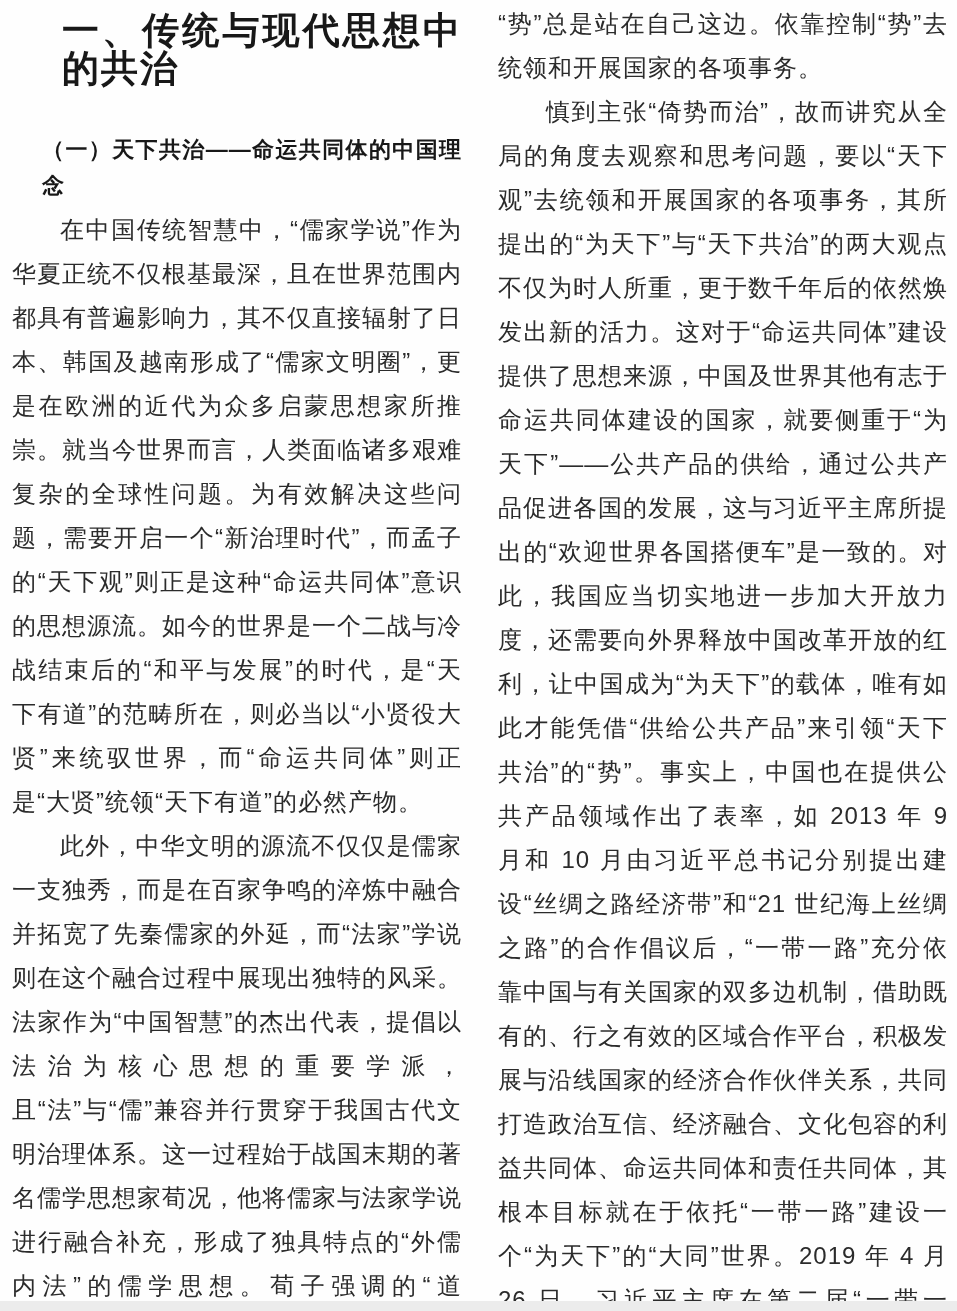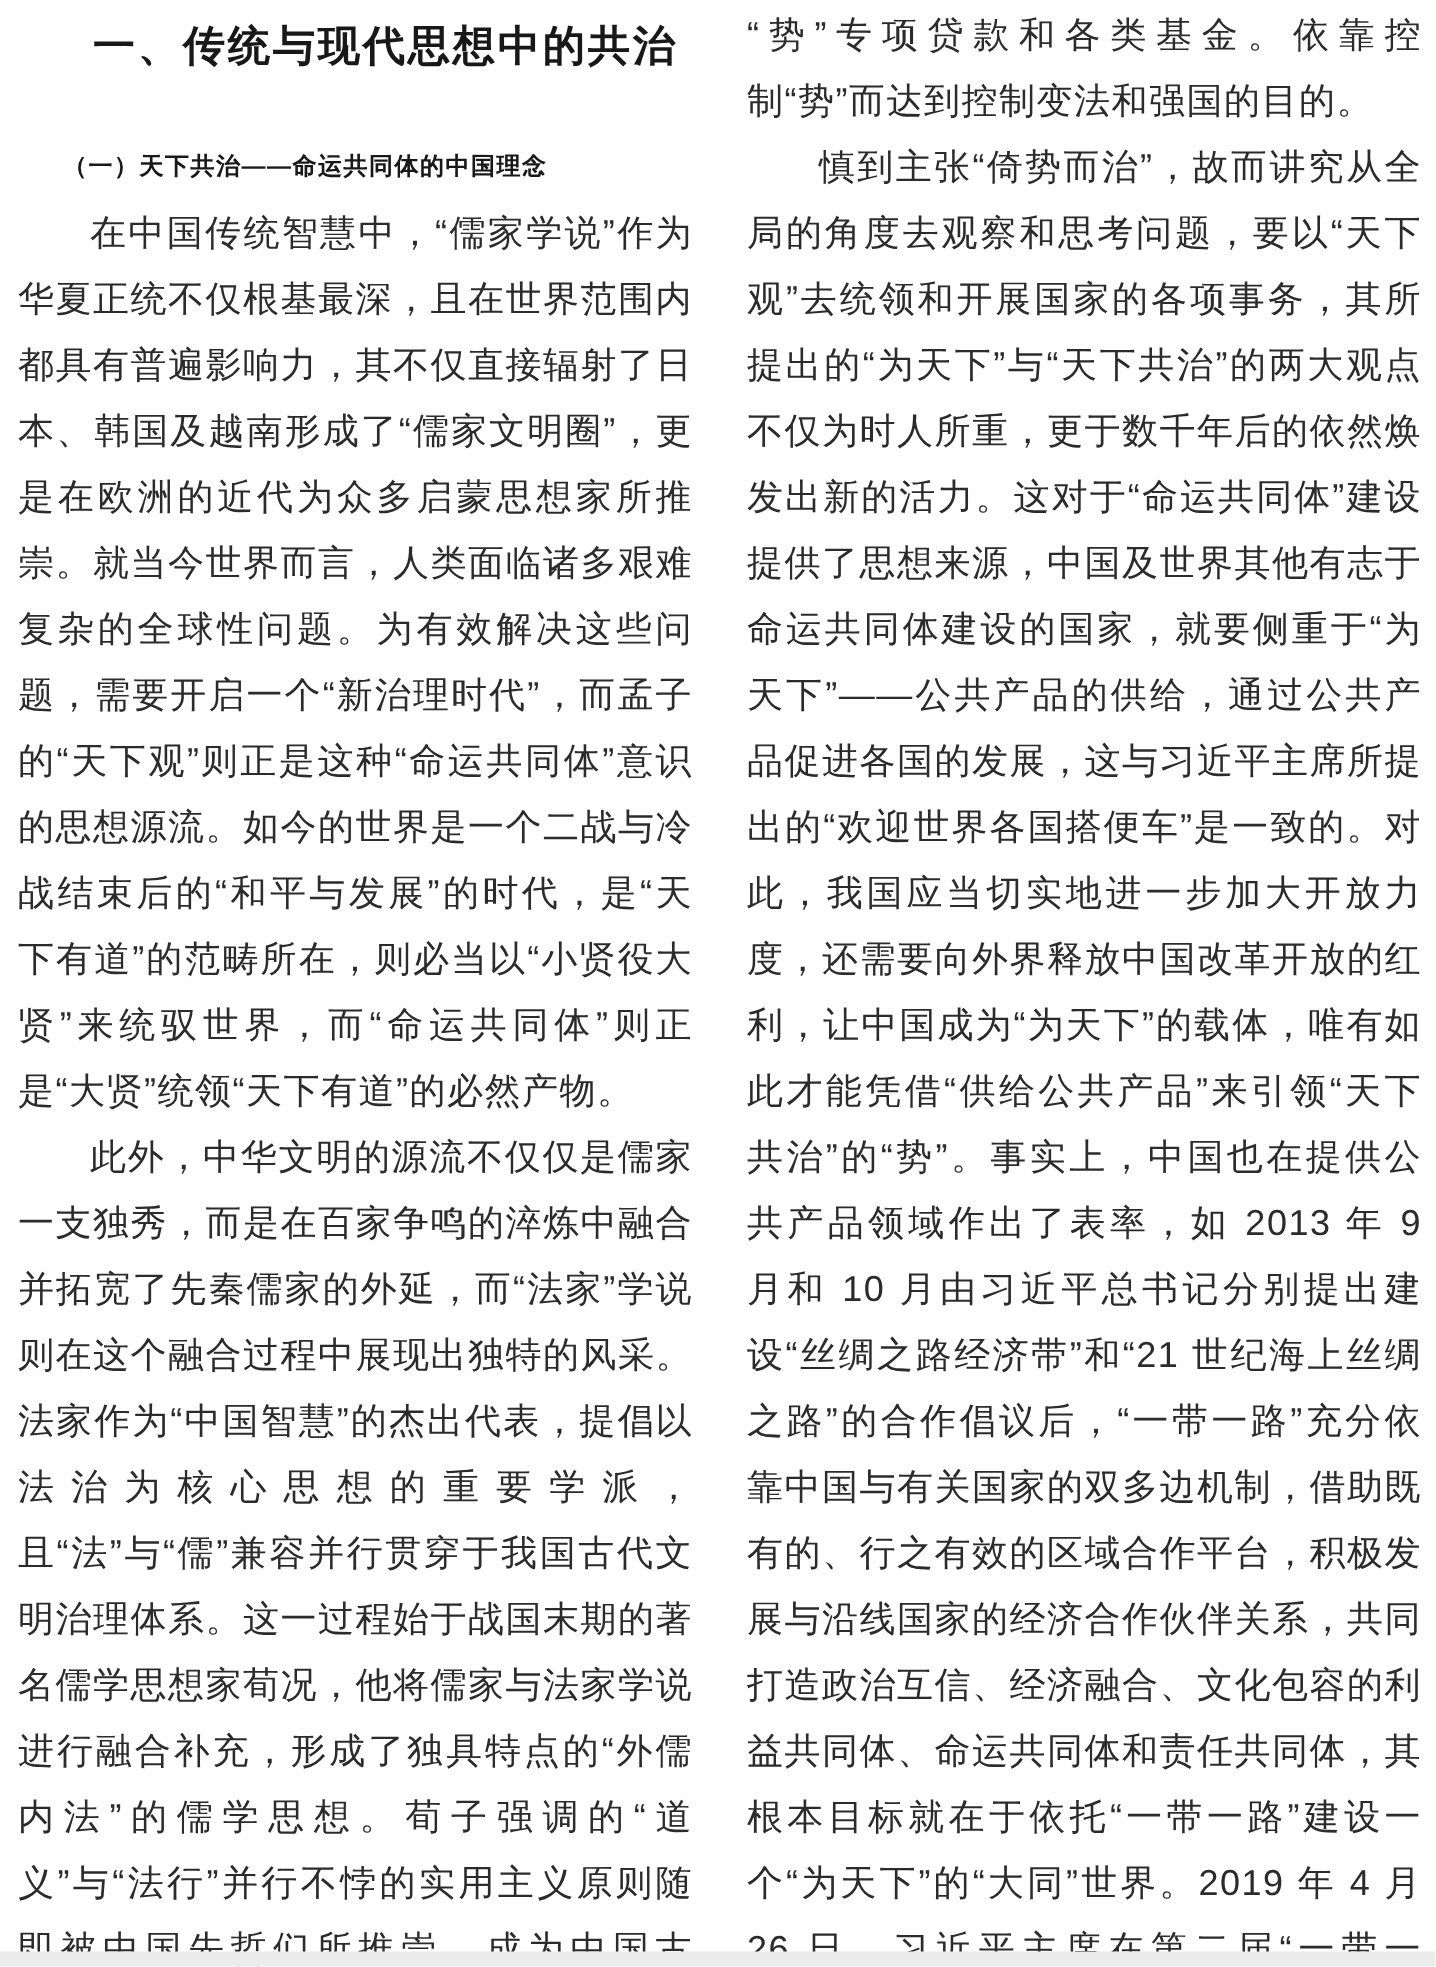--- a/index.html
+++ b/index.html
@@ -20,29 +20,29 @@
     width: 450px;
     color: #2b2b2b;
     font-size: 24px;
     line-height: 44px;
     letter-spacing: 1px;
     text-align: justify;
   }
   .col p { margin: 0; }
   .col p.indent { text-indent: 2em; }
   h1.sec-heading {
-    font-size: 28px;
+    font-size: 37px;
     line-height: 38px;
     color: #181818;
     font-weight: 700;
     margin: 12px 0 0 50px;
     letter-spacing: 2px;
   }
   h2.sub-heading {
-    font-size: 16px;
+    font-size: 22px;
     line-height: 36px;
     color: #181818;
     font-weight: 700;
     margin: 44px 0 4px 30px;
     letter-spacing: 1px;
   }
   .right-col { padding-top: 2px; }
   .pn {
     text-underline-offset: 6px;
     text-decoration-thickness: 1px;
@@ -61,19 +61,19 @@
   <div class="col left-col">
     <h1 class="sec-heading">一、传统与现代思想中的共治</h1>
     <h2 class="sub-heading">（一）天下共治——命运共同体的中国理念</h2>
     <div id="left-paragraphs">
         <p class="indent"><span>在中国传统智慧中，“儒家学说”作为华夏正统不仅根基最深，且在世界范围内都具有普遍影响力，其不仅直接辐射了日本、韩国及越南形成了“儒家文明圈”，更是在欧洲的近代为众多启蒙思想家所推崇。就当今世界而言，人类面临诸多艰难复杂的全球性问题。为有效解决这些问题，需要开启一个“新治理时代”，而孟子的“天下观”则正是这种“命运共同体”意识的思想源流。如今的世界是一个二战与冷战结束后的“和平与发展”的时代，是“天下有道”的范畴所在，则必当以“小贤役大贤”来统驭世界，而“命运共同体”则正是“大贤”统领“天下有道”的必然产物。</span></p>
         <p class="indent"><span>此外，中华文明的源流不仅仅是儒家一支独秀，而是在百家争鸣的淬炼中融合并拓宽了先秦儒家的外延，而“法家”学说则在这个融合过程中展现出独特的风采。法家作为“中国智慧”的杰出代表，提倡以法治为核心思想的重要学派，且“法”与“儒”兼容并行贯穿于我国古代文明治理体系。这一过程始于战国末期的著名儒学思想家荀况，他将儒家与法家学说进行融合补充，形成了独具特点的“外儒内法”的儒学思想。荀子强调的“道义”与“法行”并行不悖的实用主义原则随即被中国先哲们所推崇，成为中国古代“治世哲学”的首选，也成为当前无序的国际权力格局中可以借鉴的中国智慧。</span></p>
       </div>
   </div>
   <div class="col right-col">
     <div id="right-paragraphs">
-        <p><span>“势”专项贷款和各类基金。依靠控制“势”而达到控制变法和强国的目的。</span></p>
+        <p><span>“势”总是站在自己这边。依靠控制“势”去统领和开展国家的各项事务。</span></p>
         <p class="indent"><span>慎到主张“倚势而治”，故而讲究从全局的角度去观察和思考问题，要以“天下观”去统领和开展国家的各项事务，其所提出的“为天下”与“天下共治”的两大观点不仅为时人所重，更于数千年后的依然焕发出新的活力。这对于“命运共同体”建设提供了思想来源，中国及世界其他有志于命运共同体建设的国家，就要侧重于“为天下”——公共产品的供给，通过公共产品促进各国的发展，这与习近平主席所提出的“欢迎世界各国搭便车”是一致的。对此，我国应当切实地进一步加大开放力度，还需要向外界释放中国改革开放的红利，让中国成为“为天下”的载体，唯有如此才能凭借“供给公共产品”来引领“天下共治”的“势”。事实上，中国也在提供公共产品领域作出了表率，如 2013 年 9 月和 10 月由习近平总书记分别提出建设“</span><span class="pn">丝绸之路经济带</span><span>”和“21 世纪海上</span><span class="pn">丝绸之路</span><span>”的合作倡议后，“一带一路”充分依靠中国与有关国家的双多边机制，借助既有的、行之有效的区域合作平台，积极发展与沿线国家的经济合作伙伴关系，共同打造政治互信、经济融合、文化包容的利益共同体、命运共同体和责任共同体，其根本目标就在于依托“一带一路”建设一个“为天下”的“大同”世界。2019 年 4 月 26 日，习近平主席在第二届“一带一路”国际合作高峰论坛开幕式上发表的主旨演讲中，表示继续提供“一带一路”专项贷款和各类基金，“支持多边开发融资合作中心有效运行”和“实现共同受益的目标”，</span></p>
       </div>
   </div>
 </div>
 
 <div class="bottom-strip"></div>
 
 </body></html>

